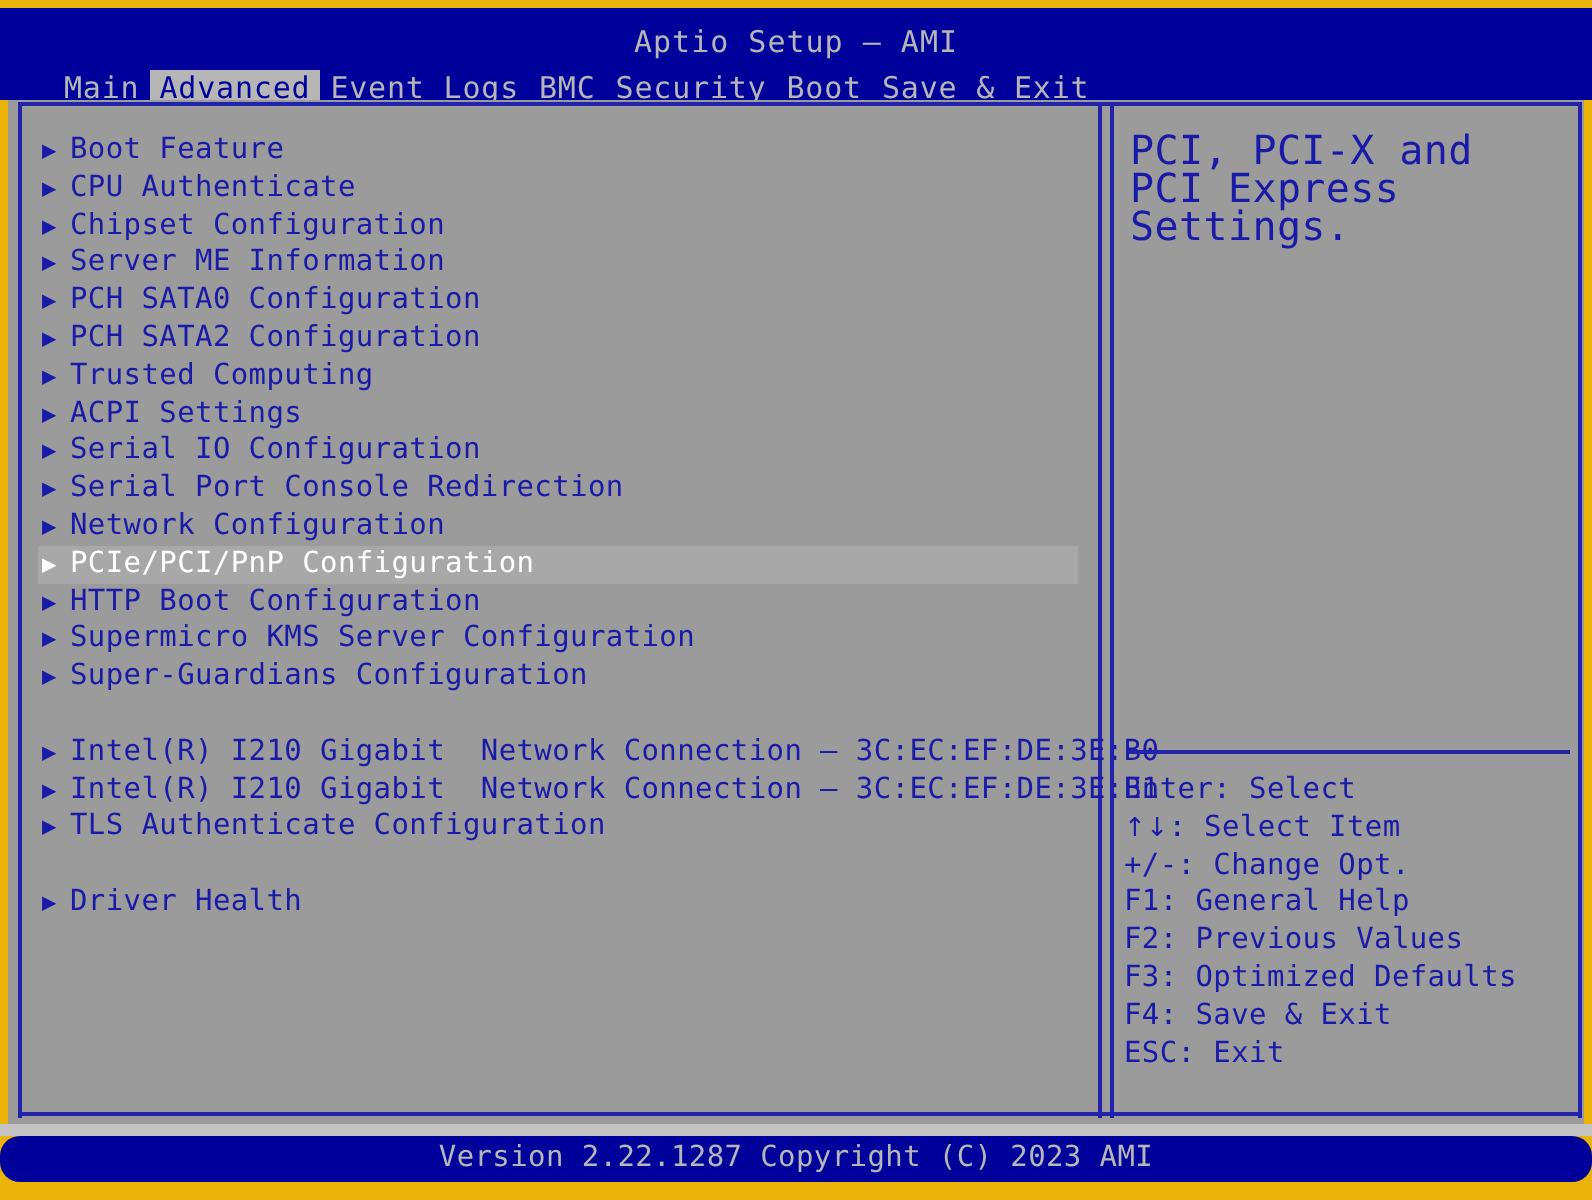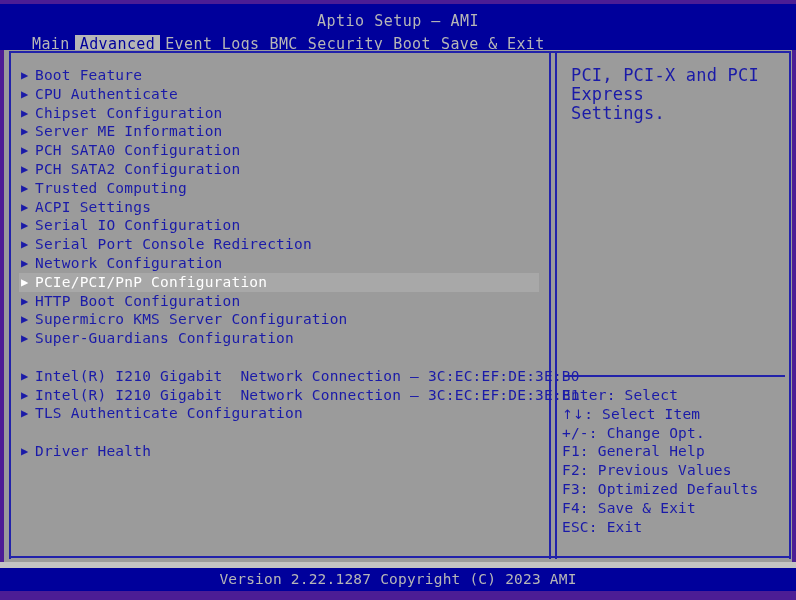--- a/index.html
+++ b/index.html
@@ -11,21 +11,21 @@
     width: 796px;
     height: 600px;
     overflow: hidden;
     font-family: "DejaVu Sans Mono", "Liberation Mono", monospace;
   }
 
   #screen {
     position: relative;
     width: 796px;
     height: 600px;
-    background: #4c1d95;
+    background: #eab308;
     box-sizing: border-box;
   }
 
   
   .header {
     position: absolute;
     left: 0;
     top: 4px;
     width: 796px;
     height: 46px;
@@ -158,25 +158,25 @@
   .menu-item.selected .label {
     color: #ffffff;
   }
   .menu-gap {
     height: 18.8px;
   }
 
   
   .help-text {
     position: absolute;
-    left: 14px;
+    left: 8px;
     top: 13px;
     width: 216px;
     color: #1a1aa8;
-    font-size: 17px;
+    font-size: 20px;
     line-height: 18.8px;
     white-space: pre-wrap;
     letter-spacing: 0.2px;
   }
   .help-sep {
     position: absolute;
     left: 6px;
     top: 322px;
     width: 222px;
     height: 2px;
@@ -210,20 +210,21 @@
     height: 6px;
     background: #c3c3c3;
   }
   .footer {
     position: absolute;
     left: 0;
     top: 568px;
     width: 796px;
     height: 23px;
     background: #00009b;
+    border-radius: 10px;
   }
   .footer-text {
     position: absolute;
     left: 0;
     top: 3px;
     width: 796px;
     text-align: center;
     color: #b6b6b6;
     font-size: 14.5px;
     line-height: 17px;

